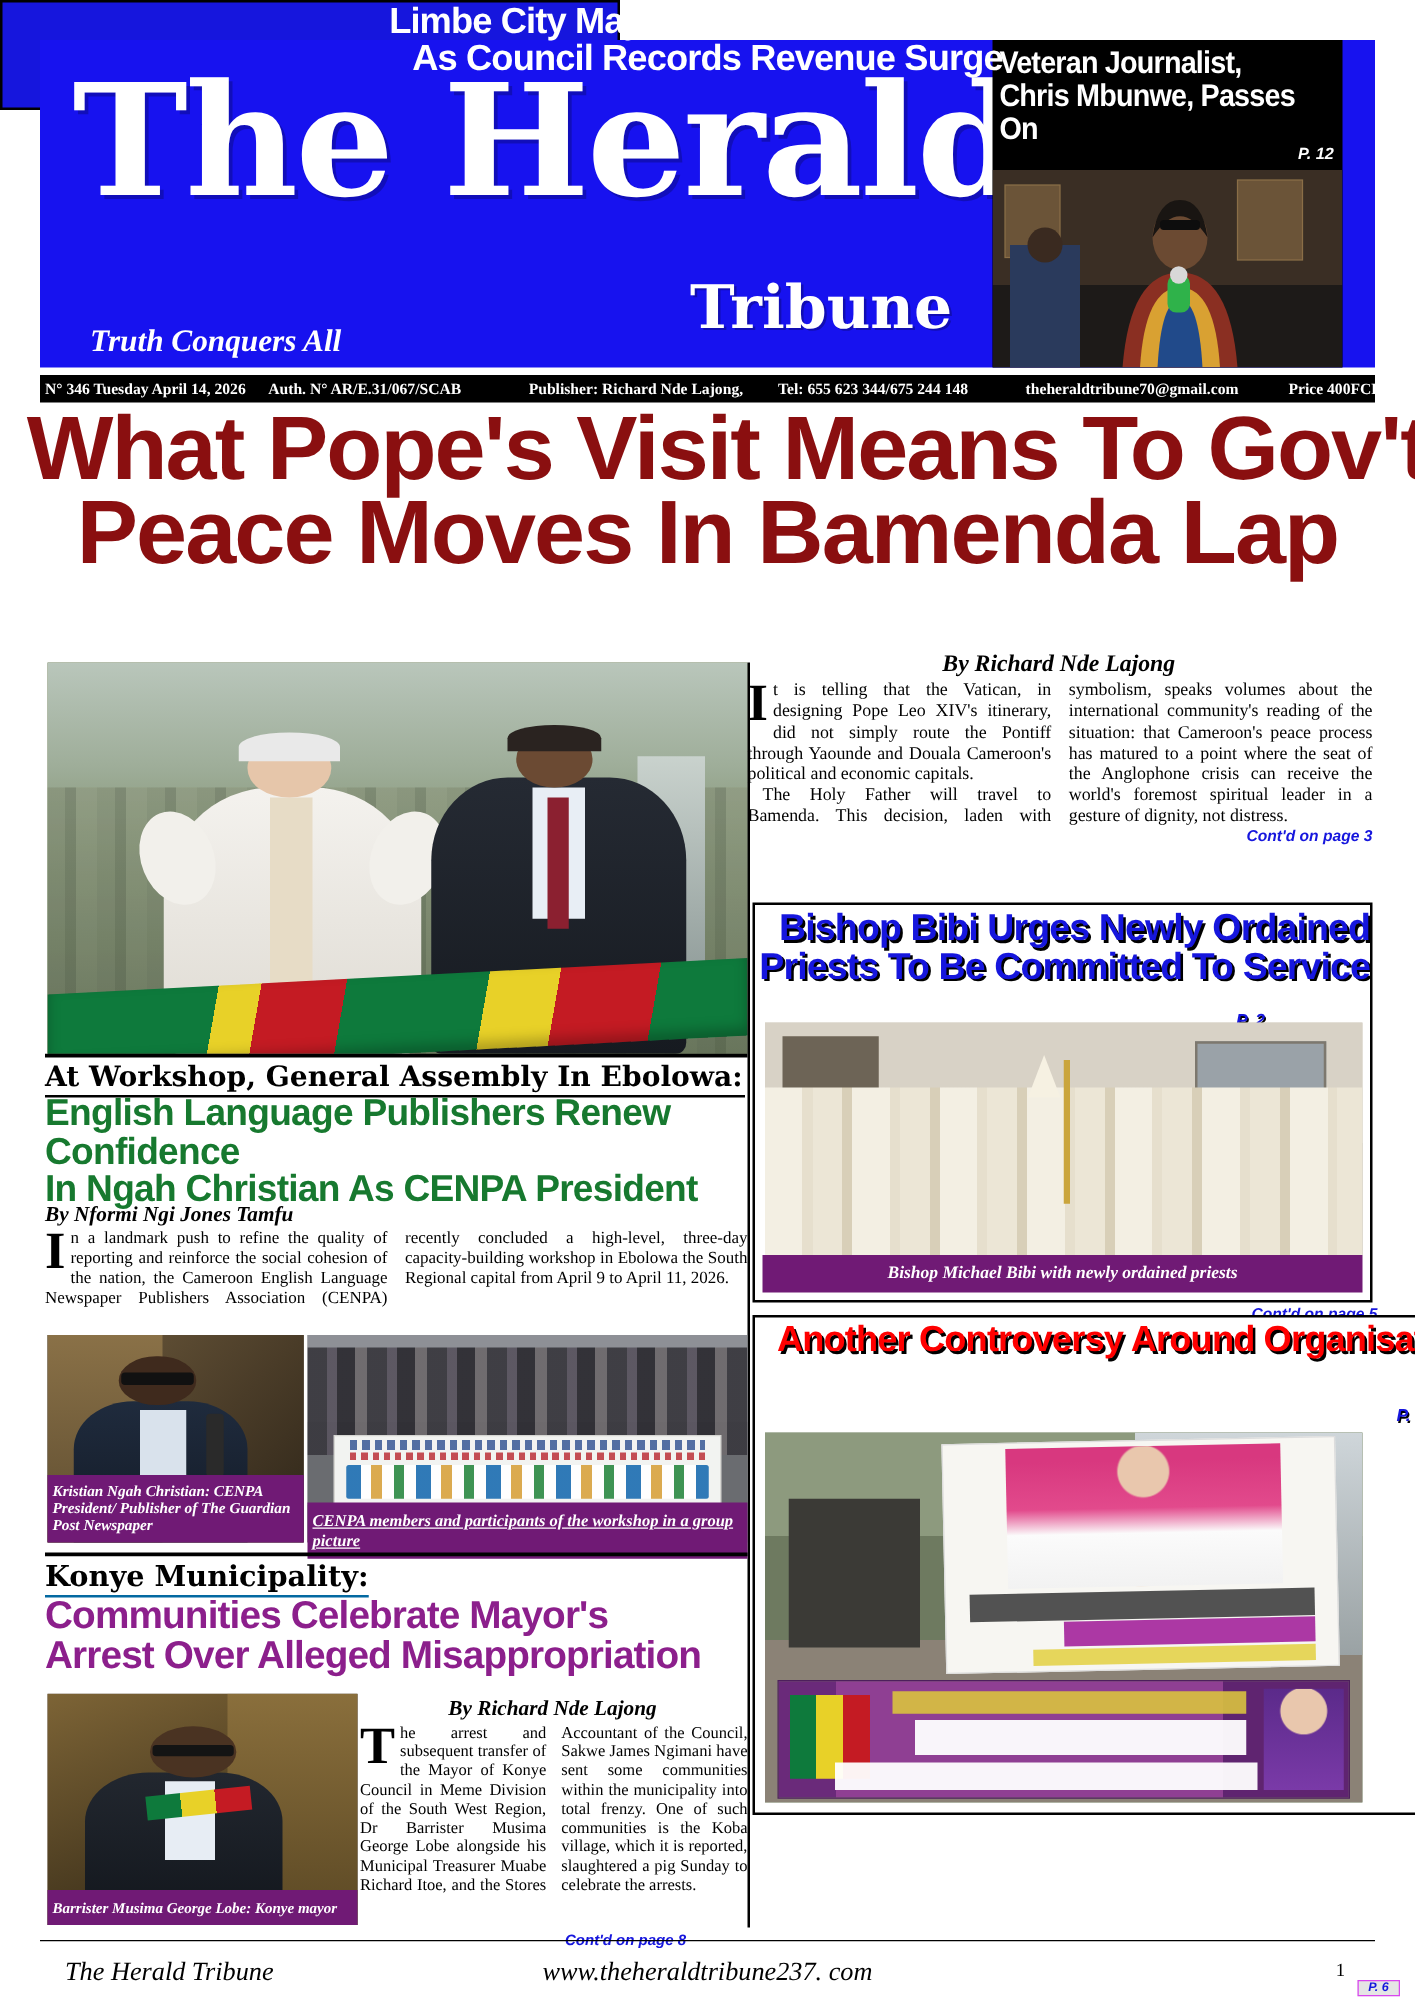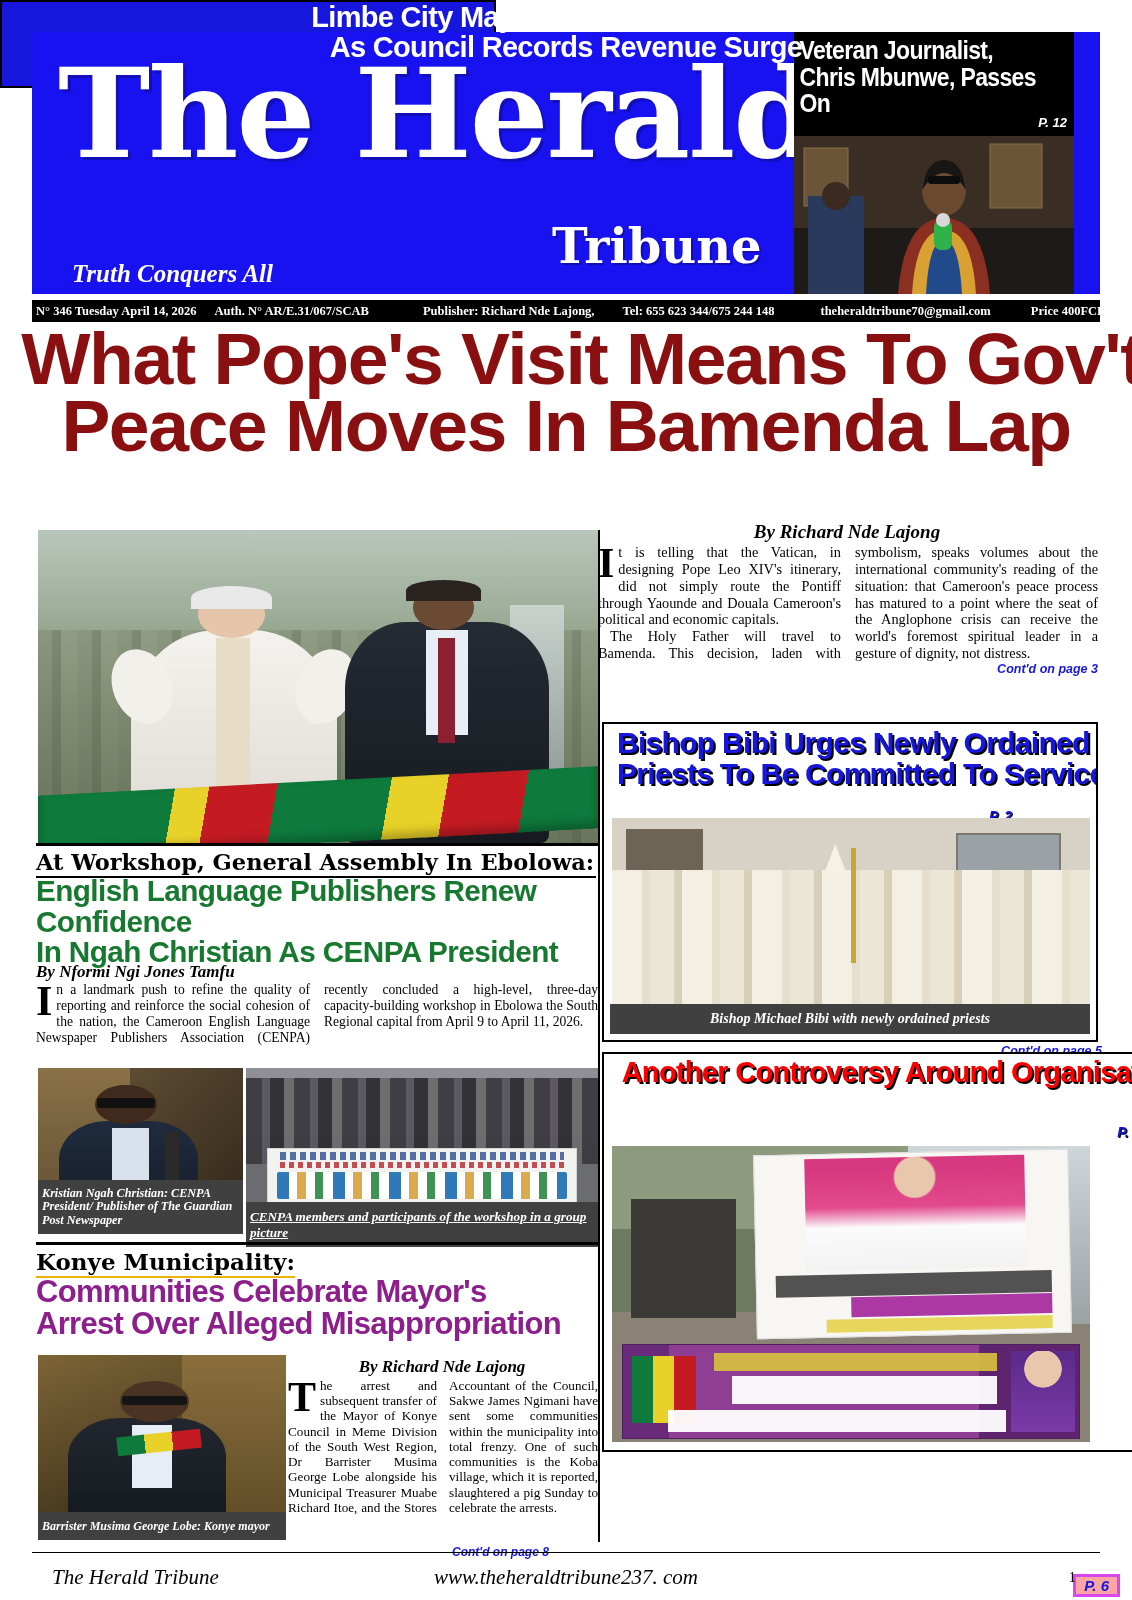--- a/index.html
+++ b/index.html
@@ -229,34 +229,34 @@
   .ph-group .banner .bm { position:absolute; left:4%; top:24%; width:92%; height:12%;
     background: repeating-linear-gradient(90deg,#b8232c 0 5px, transparent 5px 9px); opacity:.8; }
   .ph-group .banner .logos { position:absolute; left:3%; top:42%; width:94%; height:50%;
     background: repeating-linear-gradient(90deg,
       #1f6fb2 0 12px, #ffffff 12px 20px, #d9a441 20px 29px, #ffffff 29px 38px,
       #2e8b45 38px 46px, #ffffff 46px 56px); opacity:.92; border-radius:2px; }
   .ph-group .legs { position:absolute; left:0; bottom:0; width:100%; height:18%;
     background: repeating-linear-gradient(90deg,#6d6f73 0 18px,#4c4e52 18px 26px); }
 
   .cap {
-    position:absolute; background:#404040; color:#fff;
+    position:absolute; background:#701a75; color:#fff;
     font-family:"Liberation Serif", serif;
     font-style:italic; font-weight:700;
     display:flex; align-items:center;
     padding: 0 4px;
   }
   .cap-ngah { left:38px; top:1180px; width:205px; height:54px; font-size:12.2px; line-height:1.12; }
   .cap-group { left:246px; top:1202px; width:352px; height:45px; font-size:13.2px; justify-content:center;text-decoration:underline; }
 
   
   .konye-kicker {
     position:absolute; left:36px; top:1248px;
     font-family:"DejaVu Serif", serif; font-weight:700; font-size:23px; color:#000;
-    border-bottom:2px solid #eab308; padding-bottom:1px; white-space:nowrap;
+    border-bottom:2px solid #0369a1; padding-bottom:1px; white-space:nowrap;
   }
   .konye-head {
     position:absolute; left:36px; top:1276px; width:566px;
     font-family:"Liberation Sans", sans-serif;
     font-weight:700; font-size:31px; line-height:1.03;
     color:#8c1f8c; letter-spacing:-0.7px;
   }
   .ph-lobe {
     position:absolute; left:38px; top:1355px; width:248px; height:185px;
     overflow:hidden; background:#4e3b22;
@@ -288,26 +288,25 @@
     font-family:"Liberation Sans", sans-serif;
     font-style:italic; font-weight:700; font-size:12px; color:#1616dd;
   }
 
   
   .rblock { position:absolute; border:2px solid #000; overflow:hidden; background:#fff; }
 
   .bibi-box { left:602px; top:722px; width:496px; height:320px; }
   .bibi-head {
     position:absolute; left:0; top:4px; width:100%;
-    text-align:left;
+    text-align:right;
     font-family:"Liberation Sans", sans-serif;
     font-weight:700; font-size:30px; line-height:1.02;
     color:#1616dd; letter-spacing:-0.7px;
     text-shadow: 2px 2px 0 #000;
-    margin-left: 13px;
   }
   .bibi-p { position:absolute; right:84px; top:84px;
     font-family:"Liberation Sans", sans-serif; font-style:italic; font-weight:700;
     font-size:14px; color:#1616dd; text-shadow:1px 1px 0 #000; }
   .bibi-photo { position:absolute; left:8px; top:94px; width:478px; height:186px; overflow:hidden; background:#cfc8ba; }
   .bp-wall { position:absolute; inset:0; background:linear-gradient(180deg,#d8d2c6 0 52%, #b9b2a4 52% 100%); }
   .bp-door { position:absolute; left:3%; top:6%; width:16%; height:62%; background:#6d6456; }
   .bp-win { position:absolute; right:6%; top:8%; width:22%; height:40%; background:#9aa2a8; border:2px solid #7d786e; }
   .bp-row { position:absolute; left:0; bottom:0; width:100%; height:72%;
     background: repeating-linear-gradient(90deg,
@@ -351,23 +350,23 @@
 
   .limbe-box { left:602px; top:1460px; width:496px; height:88px; border:2px solid #000; background:#1616dd; }
   .limbe-head {
     position:absolute; left:0; top:2px; width:100%; text-align:center;
     font-family:"Liberation Sans", sans-serif;
     font-weight:700; font-size:29px; line-height:1.04;
     color:#ffffff; letter-spacing:-0.7px;
   }
   .limbe-p {
     position:absolute; right:12px; bottom:3px;
-    background:#fca5a5; color:#1616dd; border:3px solid #d946ef;
+    background:#e5e5e5; color:#1616dd; border:1px solid #d946ef;
     font-family:"Liberation Sans", sans-serif; font-style:italic; font-weight:700;
-    font-size:15px; padding:0 8px;
+    font-size:10px; padding:0 8px;
   }
 
   
   .vrule { position:absolute; left:598px; top:530px; width:2px; height:1012px; background:#000; }
 
   
   .hr-cenpa { position:absolute; left:36px; top:843px; width:562px; height:3px; background:#000; }
   .hr-konye { position:absolute; left:36px; top:1242px; width:562px; height:3px; background:#000; }
 
   

